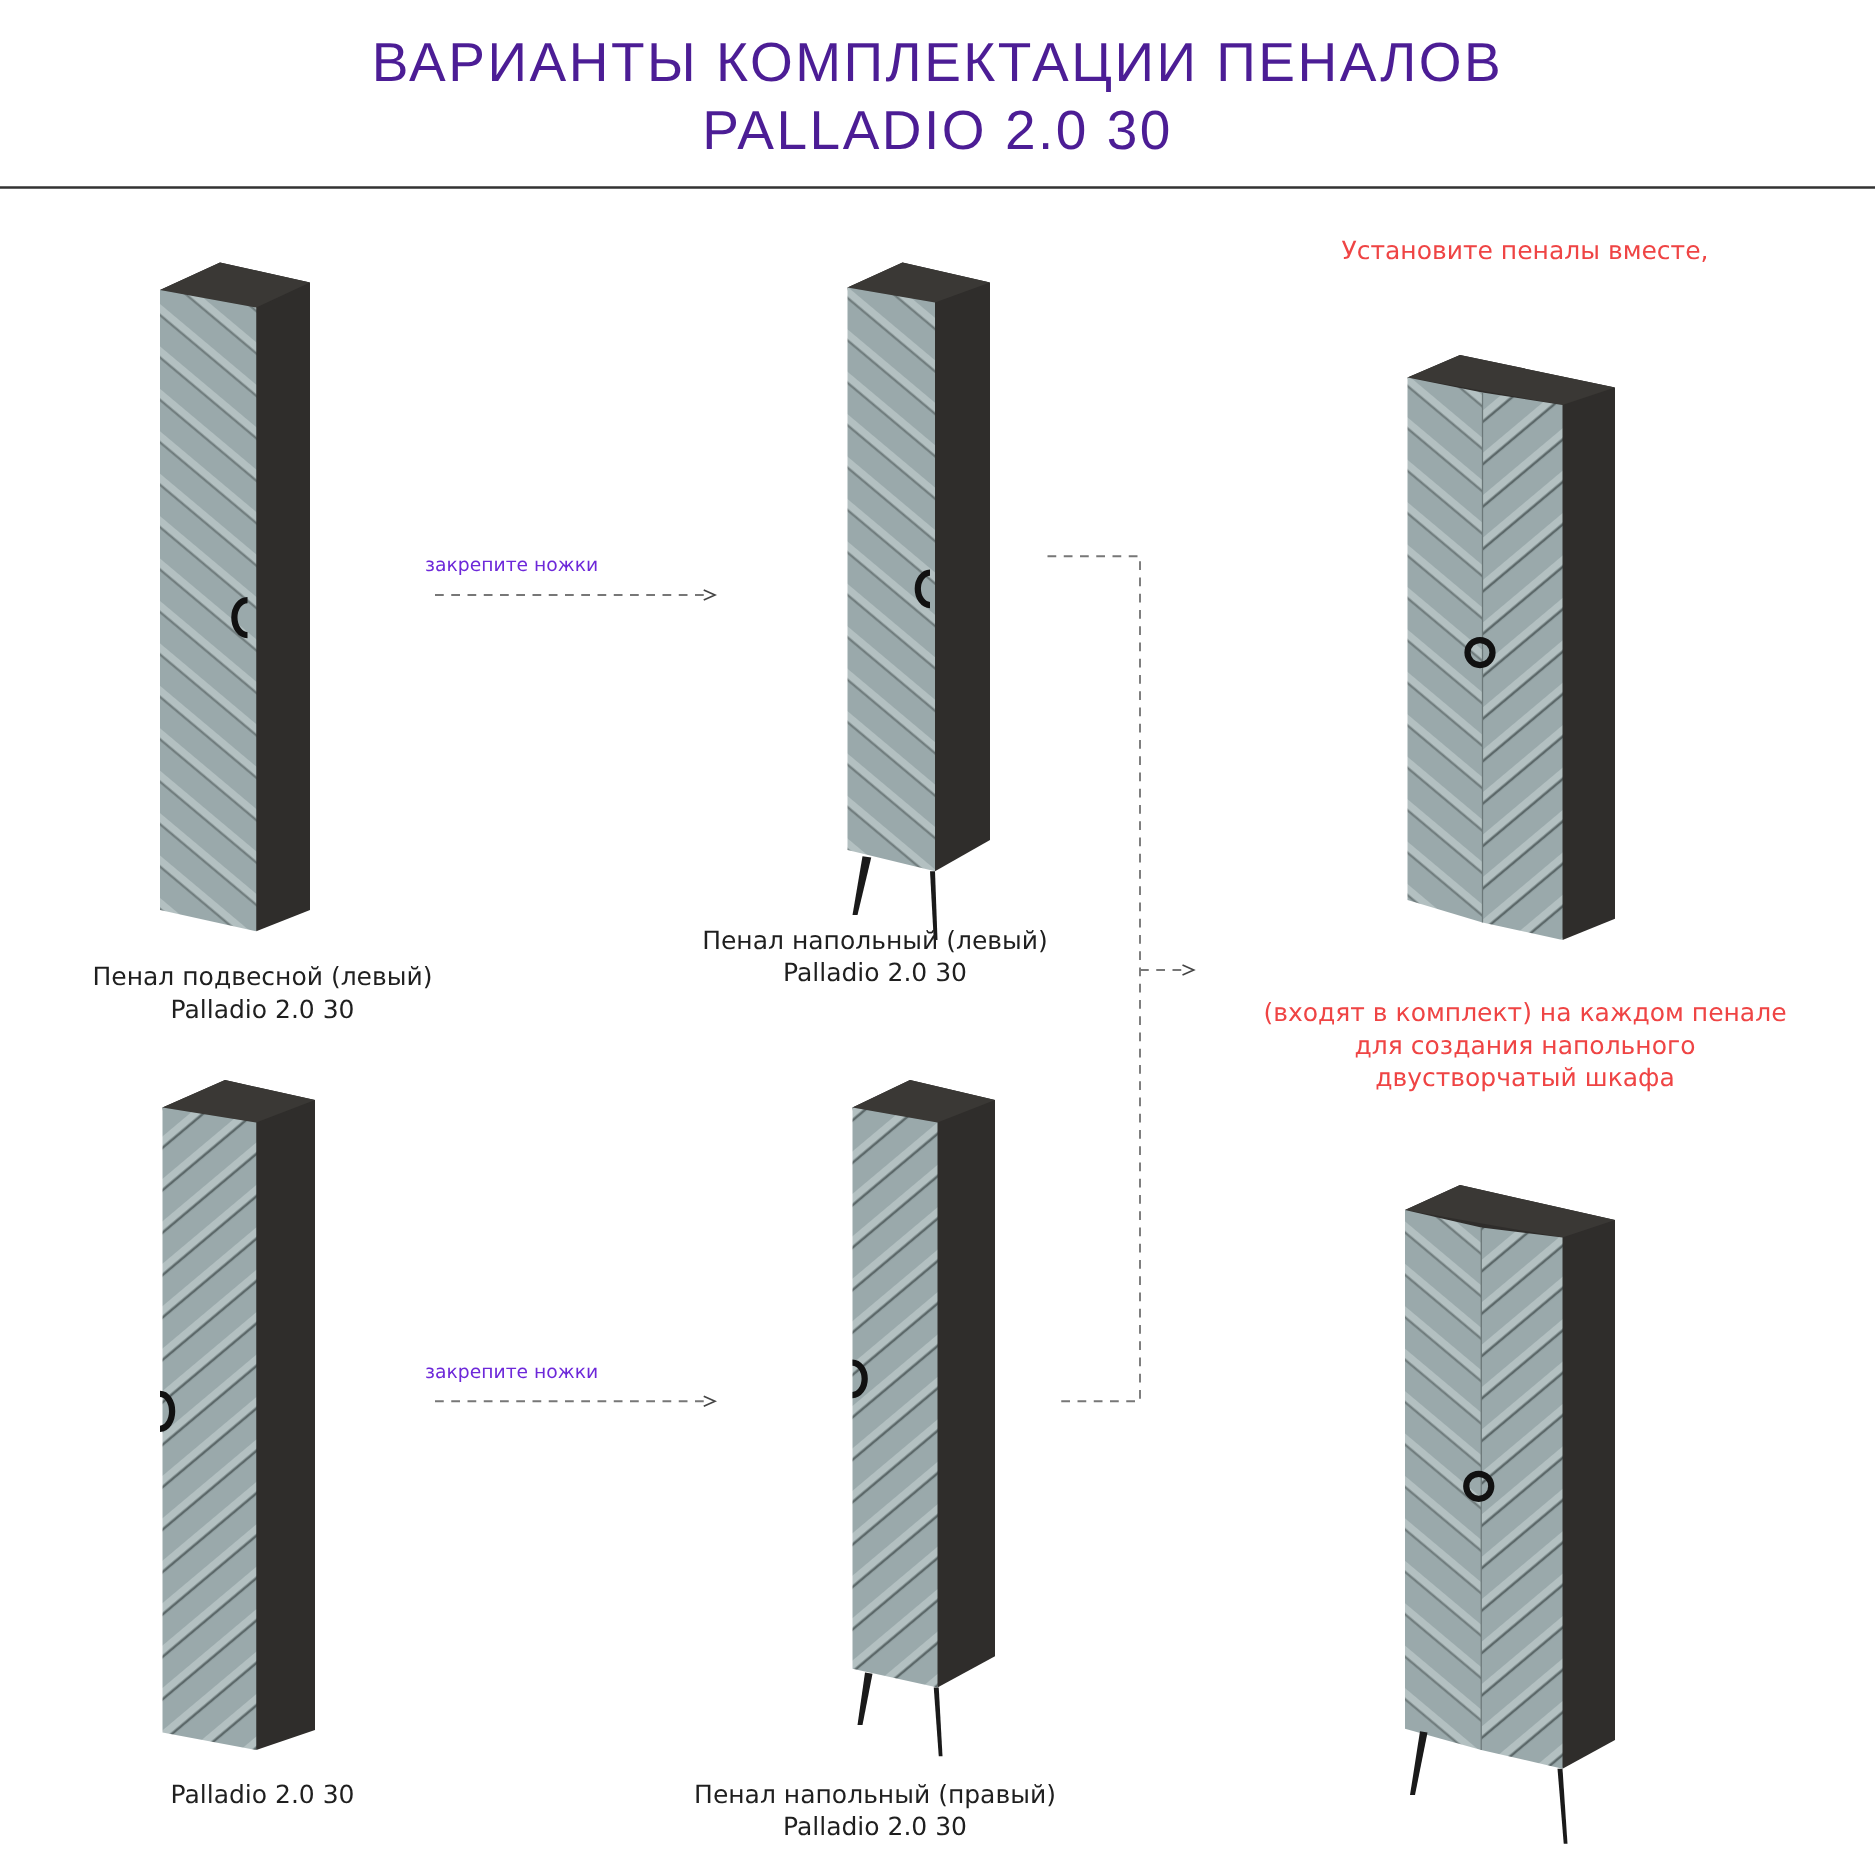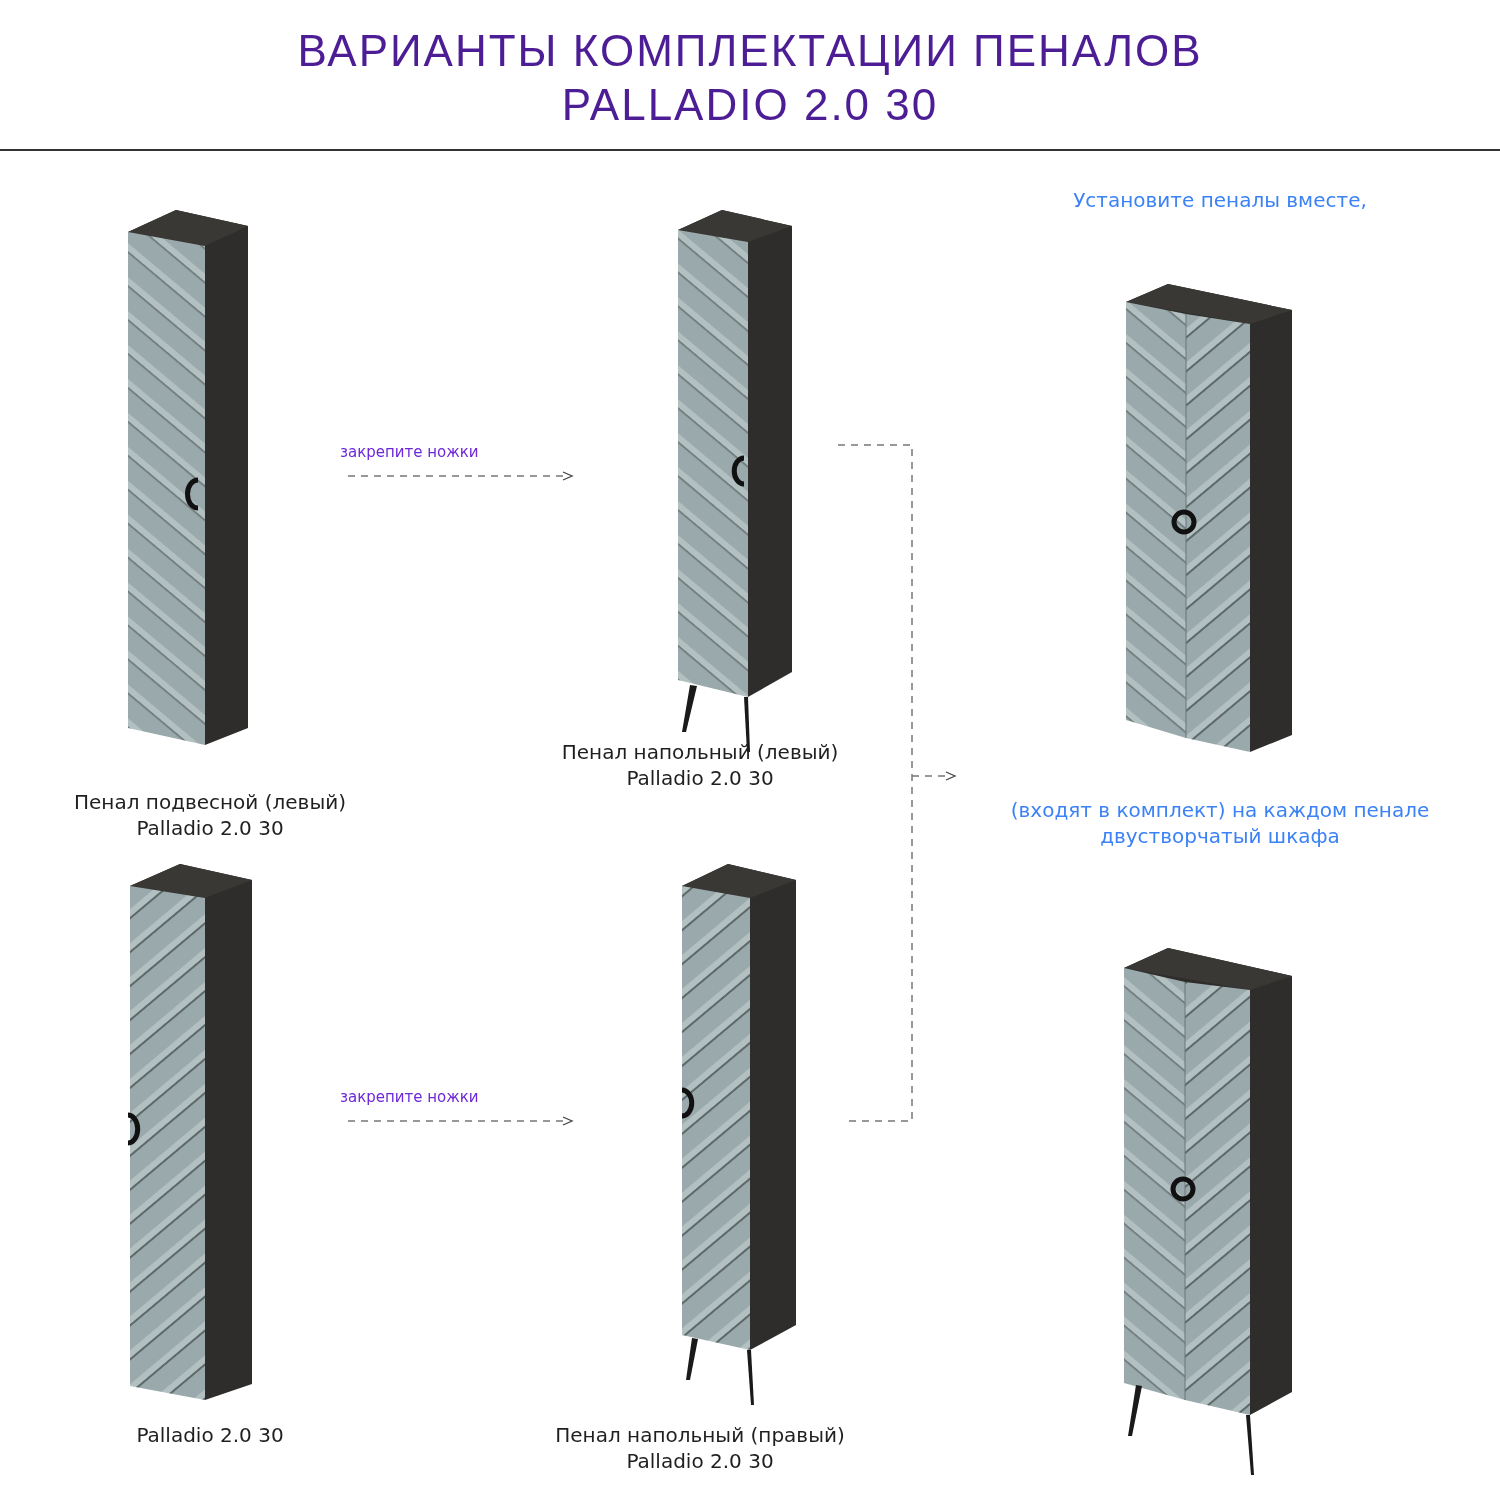--- a/index.html
+++ b/index.html
@@ -2,21 +2,21 @@
 <html><head>
 <meta charset="utf-8">
 <style>
   html, body { margin:0; padding:0; background:#ffffff; }
   body { width:1500px; height:1500px; position:relative; overflow:hidden; font-family:"DejaVu Sans", "Liberation Sans", sans-serif; color:#1f1f1f; }
   .title { position:absolute; left:0; width:1500px; text-align:center; font-family:"Liberation Sans", sans-serif; font-size:44px; letter-spacing:2px; color:#4c1d95; line-height:50px; }
   .title.l1 { top:26px; }
   .title.l2 { top:80px; }
   .rule { position:absolute; left:0; top:149px; width:1500px; height:2px; background:#333; }
   .caption { position:absolute; text-align:center; font-size:20px; line-height:26px; color:#1f1f1f; }
-  .note { position:absolute; text-align:center; font-size:20px; line-height:26px; color:#3b82f6; }
+  .note { position:absolute; text-align:center; font-size:20px; line-height:26px; color:#ef4444; }
   .small { position:absolute; font-size:15px; color:#6d28d9; text-align:left; }
   svg.abs { position:absolute; left:0; top:0; }
 </style>
 </head>
 <body>
 
 <div class="title l1">ВАРИАНТЫ КОМПЛЕКТАЦИИ ПЕНАЛОВ</div>
 <div class="title l2">PALLADIO 2.0 30</div>
 <div class="rule"></div>
 
@@ -99,35 +99,36 @@
   <g stroke="#777" stroke-width="1.5" fill="none" stroke-dasharray="7,6">
     <polyline points="838,445 912,445 912,1121 846,1121"></polyline>
     <line x1="912" y1="776" x2="948" y2="776"></line>
   </g>
   <path d="M946,772 L955,776 L946,780" stroke="#444" stroke-width="1.3" fill="none"></path>
 </svg>
 
 <div class="small" style="left:340px; top:443px; width:220px;">закрепите ножки</div>
 <div class="small" style="left:340px; top:1088px; width:220px;">закрепите ножки</div>
 
-<div class="caption" style="left:20px; top:768px; width:380px;margin-top:21px;">
+<div class="caption" style="left:20px; top:768px; width:380px;">
   <div>Пенал подвесной (левый)</div>
   <div>Palladio 2.0 30</div>
 </div>
 <div class="caption" style="left:510px; top:739px; width:380px;">
   <div>Пенал напольный (левый)</div>
   <div>Palladio 2.0 30</div>
 </div>
 <div class="caption" style="left:20px; top:1422px; width:380px;">
   <div>Palladio 2.0 30</div>
 </div>
 <div class="caption" style="left:510px; top:1422px; width:380px;">
   <div>Пенал напольный (правый)</div>
   <div>Palladio 2.0 30</div>
 </div>
 
 <div class="note" style="left:960px; top:187px; width:520px;">
   <div>Установите пеналы вместе,</div>
 </div>
 <div class="note" style="left:960px; top:797px; width:520px;">
   <div>(входят в комплект) на каждом пенале</div>
+  <div>для создания напольного</div>
   <div>двустворчатый шкафа</div>
 </div>
 
 </body></html>

